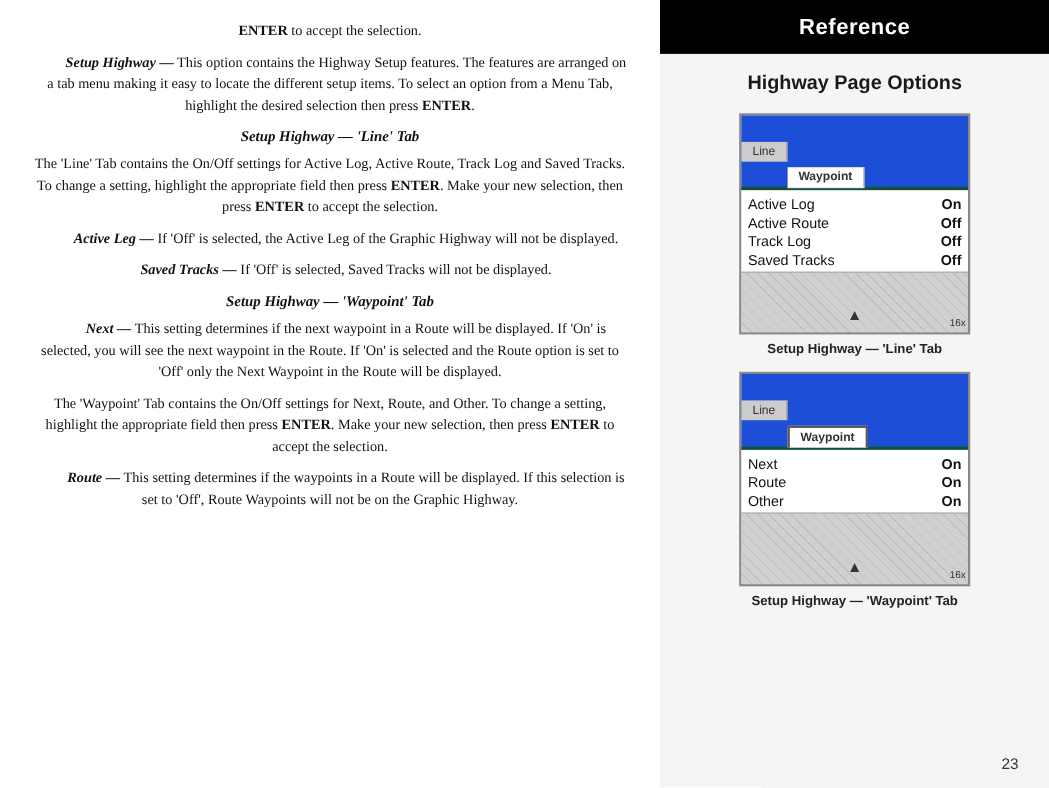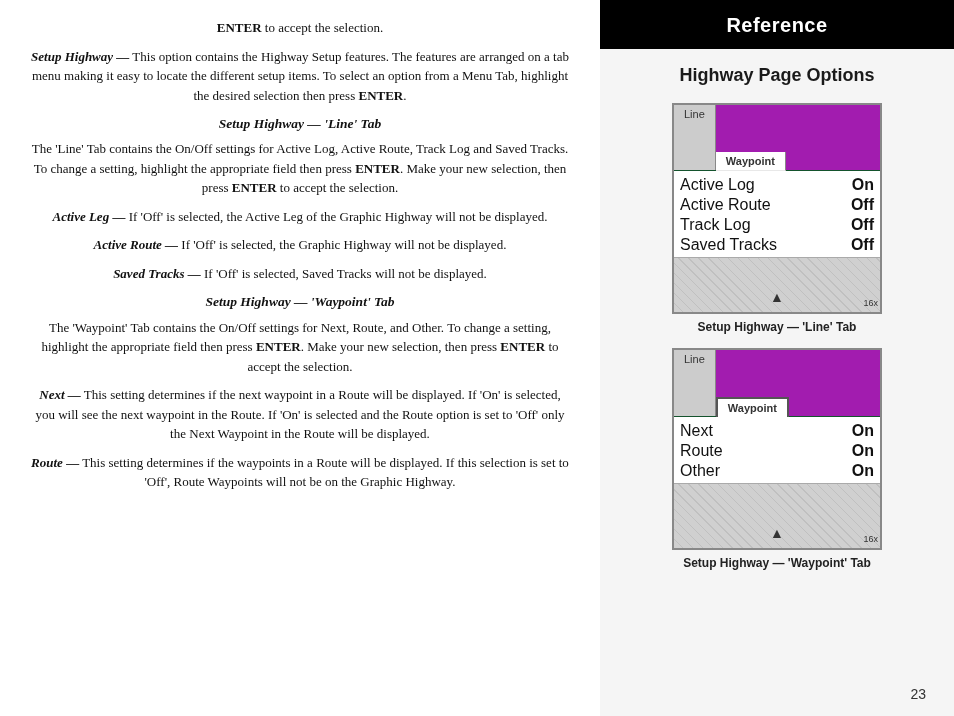--- a/index.html
+++ b/index.html
@@ -64,22 +64,23 @@
     
     .device-screen {
       border: 2px solid #888;
       background: #e8e8e8;
       width: 210px;
       margin-bottom: 6px;
     }
 
     .tab-bar {
       display: flex;
-      background: #a21caf;
-      border-bottom: 1px solid #14532d;
+      background: #1d4ed8;
+      border-bottom: 3px solid #14532d;
+      align-items: center;
     }
 
     .tab-item {
       padding: 3px 10px;
       font-size: 11px;
       font-family: Arial, sans-serif;
       font-weight: normal;
       border-right: 1px solid #888;
       background: #ccc;
       color: #333;
@@ -94,21 +95,21 @@
     }
 
     .screen-body {
       background: #fff;
       padding: 4px 6px 2px 6px;
     }
 
     .screen-row {
       display: flex;
       justify-content: space-between;
-      font-size: 16px;
+      font-size: 13px;
       font-family: Arial, sans-serif;
       padding: 1px 0;
     }
 
     .screen-row .val {
       font-weight: bold;
     }
 
     .screen-map {
       background: #d0d0d0;
@@ -164,20 +165,21 @@
       margin-bottom: 9px;
     }
 
     .bold-lead {
       font-weight: bold;
     }
 
     .italic-lead {
       font-style: italic;
       font-weight: bold;
+      margin-left: 29px;
     }
 
     .section-heading {
       font-style: italic;
       font-weight: bold;
       font-size: 13.5px;
       margin-bottom: 5px;
       margin-top: 4px;
     }
 
@@ -207,37 +209,34 @@
   <p class="section-heading">Setup Highway — 'Line' Tab</p>
 
   <p class="para">
     The 'Line' Tab contains the On/Off settings for Active Log, Active Route, Track Log and Saved Tracks.  To change a setting, highlight the appropriate field then press <span class="bold-lead">ENTER</span>.  Make your new selection, then press <span class="bold-lead">ENTER</span> to accept the selection.
   </p>
 
   <p class="para">
     <span class="italic-lead">Active Leg —</span> If 'Off' is selected, the Active Leg of the Graphic Highway will not be displayed.
   </p>
 
-  <p class="para">
-    <span class="italic-lead">Active Route —</span> If 'Off' is selected, the Graphic Highway will not be displayed.
-  </p>
 
 
   <p class="para">
     <span class="italic-lead">Saved Tracks —</span> If 'Off' is selected, Saved Tracks will not be displayed.
   </p>
 
   <p class="section-heading">Setup Highway — 'Waypoint' Tab</p>
 
   <p class="para">
+    <span class="italic-lead">Next —</span> This setting determines if the next waypoint in a Route will be displayed.  If 'On' is selected, you will see the next waypoint in the Route.  If 'On' is selected and the Route option is set to 'Off' only the Next Waypoint in the Route will be displayed.
+  </p>
+
+  <p class="para">
     The 'Waypoint' Tab contains the On/Off settings for Next, Route, and Other. To change a setting, highlight the appropriate field then press <span class="bold-lead">ENTER</span>.  Make your new selection, then press <span class="bold-lead">ENTER</span> to accept the selection.
-  </p>
-
-  <p class="para">
-    <span class="italic-lead">Next —</span> This setting determines if the next waypoint in a Route will be displayed.  If 'On' is selected, you will see the next waypoint in the Route.  If 'On' is selected and the Route option is set to 'Off' only the Next Waypoint in the Route will be displayed.
   </p>
 
   <p class="para">
     <span class="italic-lead">Route —</span> This setting determines if the waypoints in a Route will be displayed.  If this selection is set to 'Off', Route Waypoints will not be on the Graphic Highway.
   </p>
 
 </div>
 
 <div class="right-col">
 

